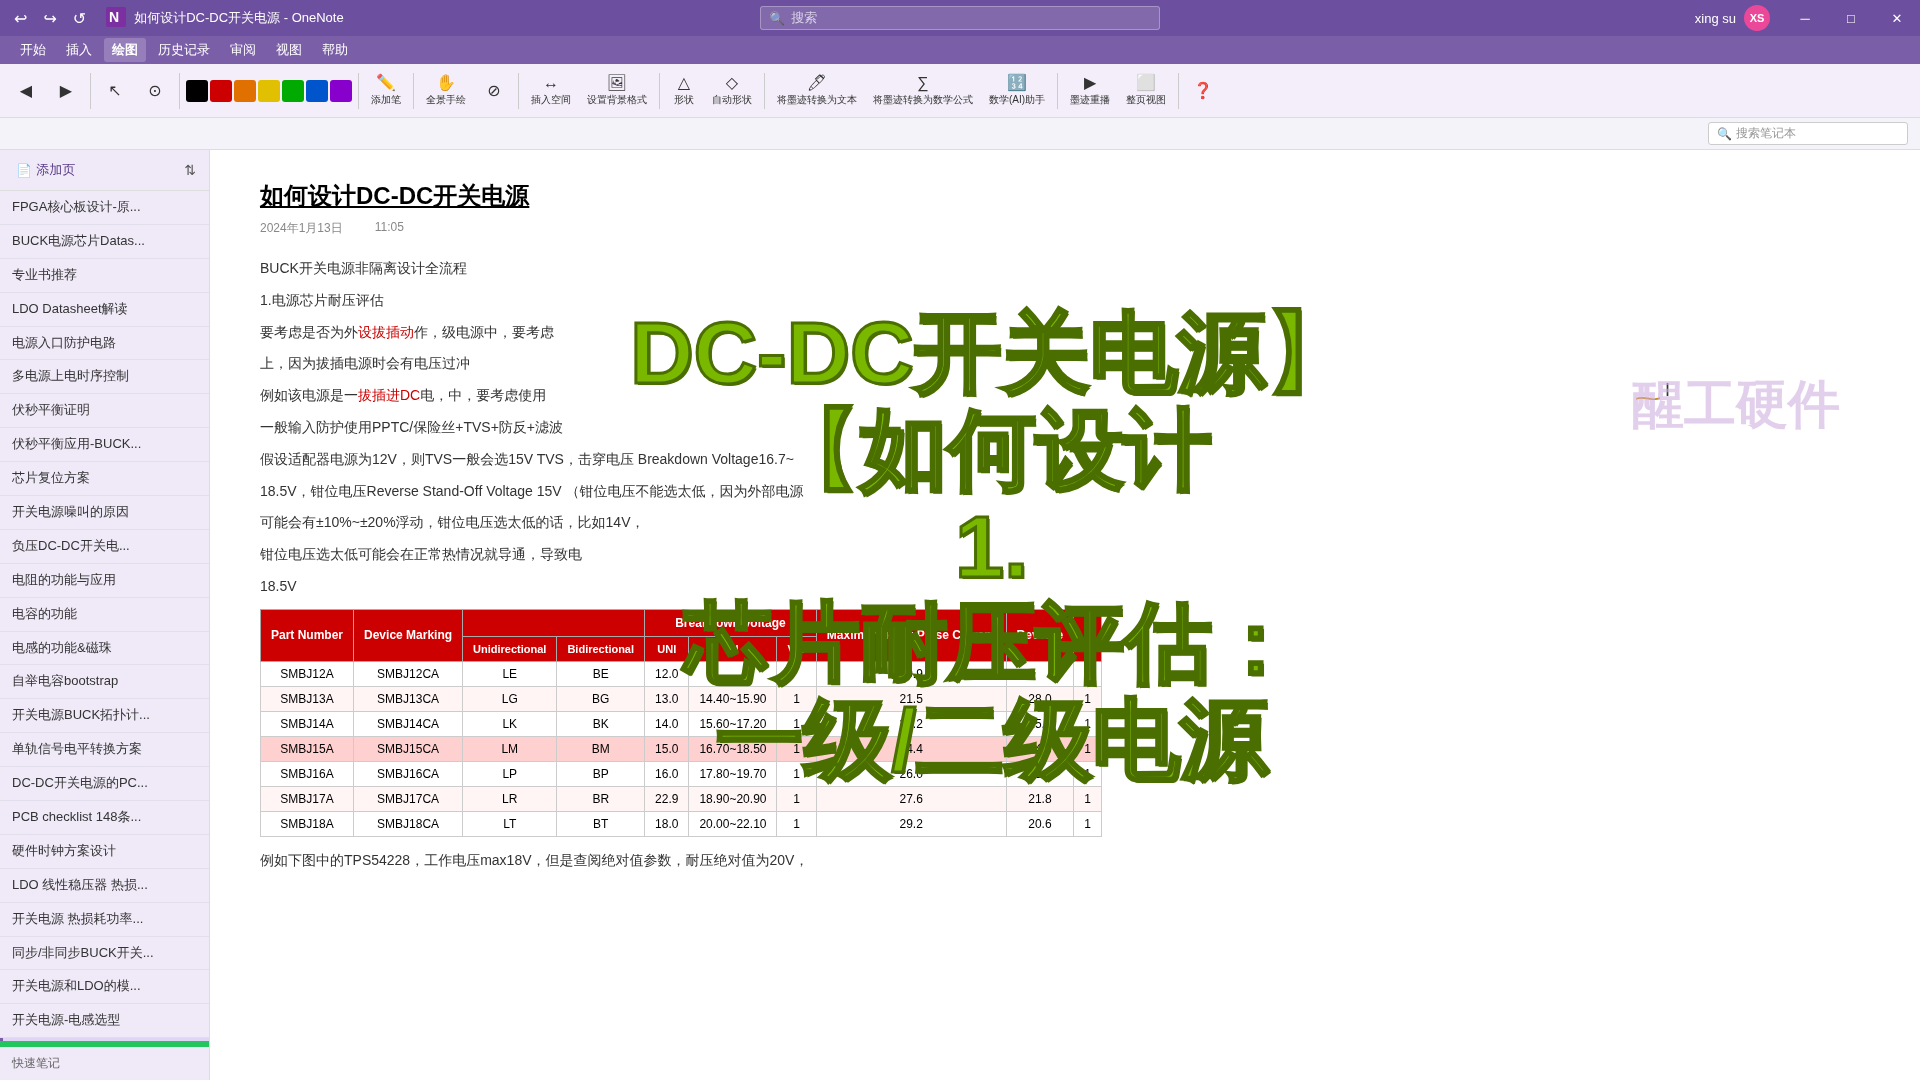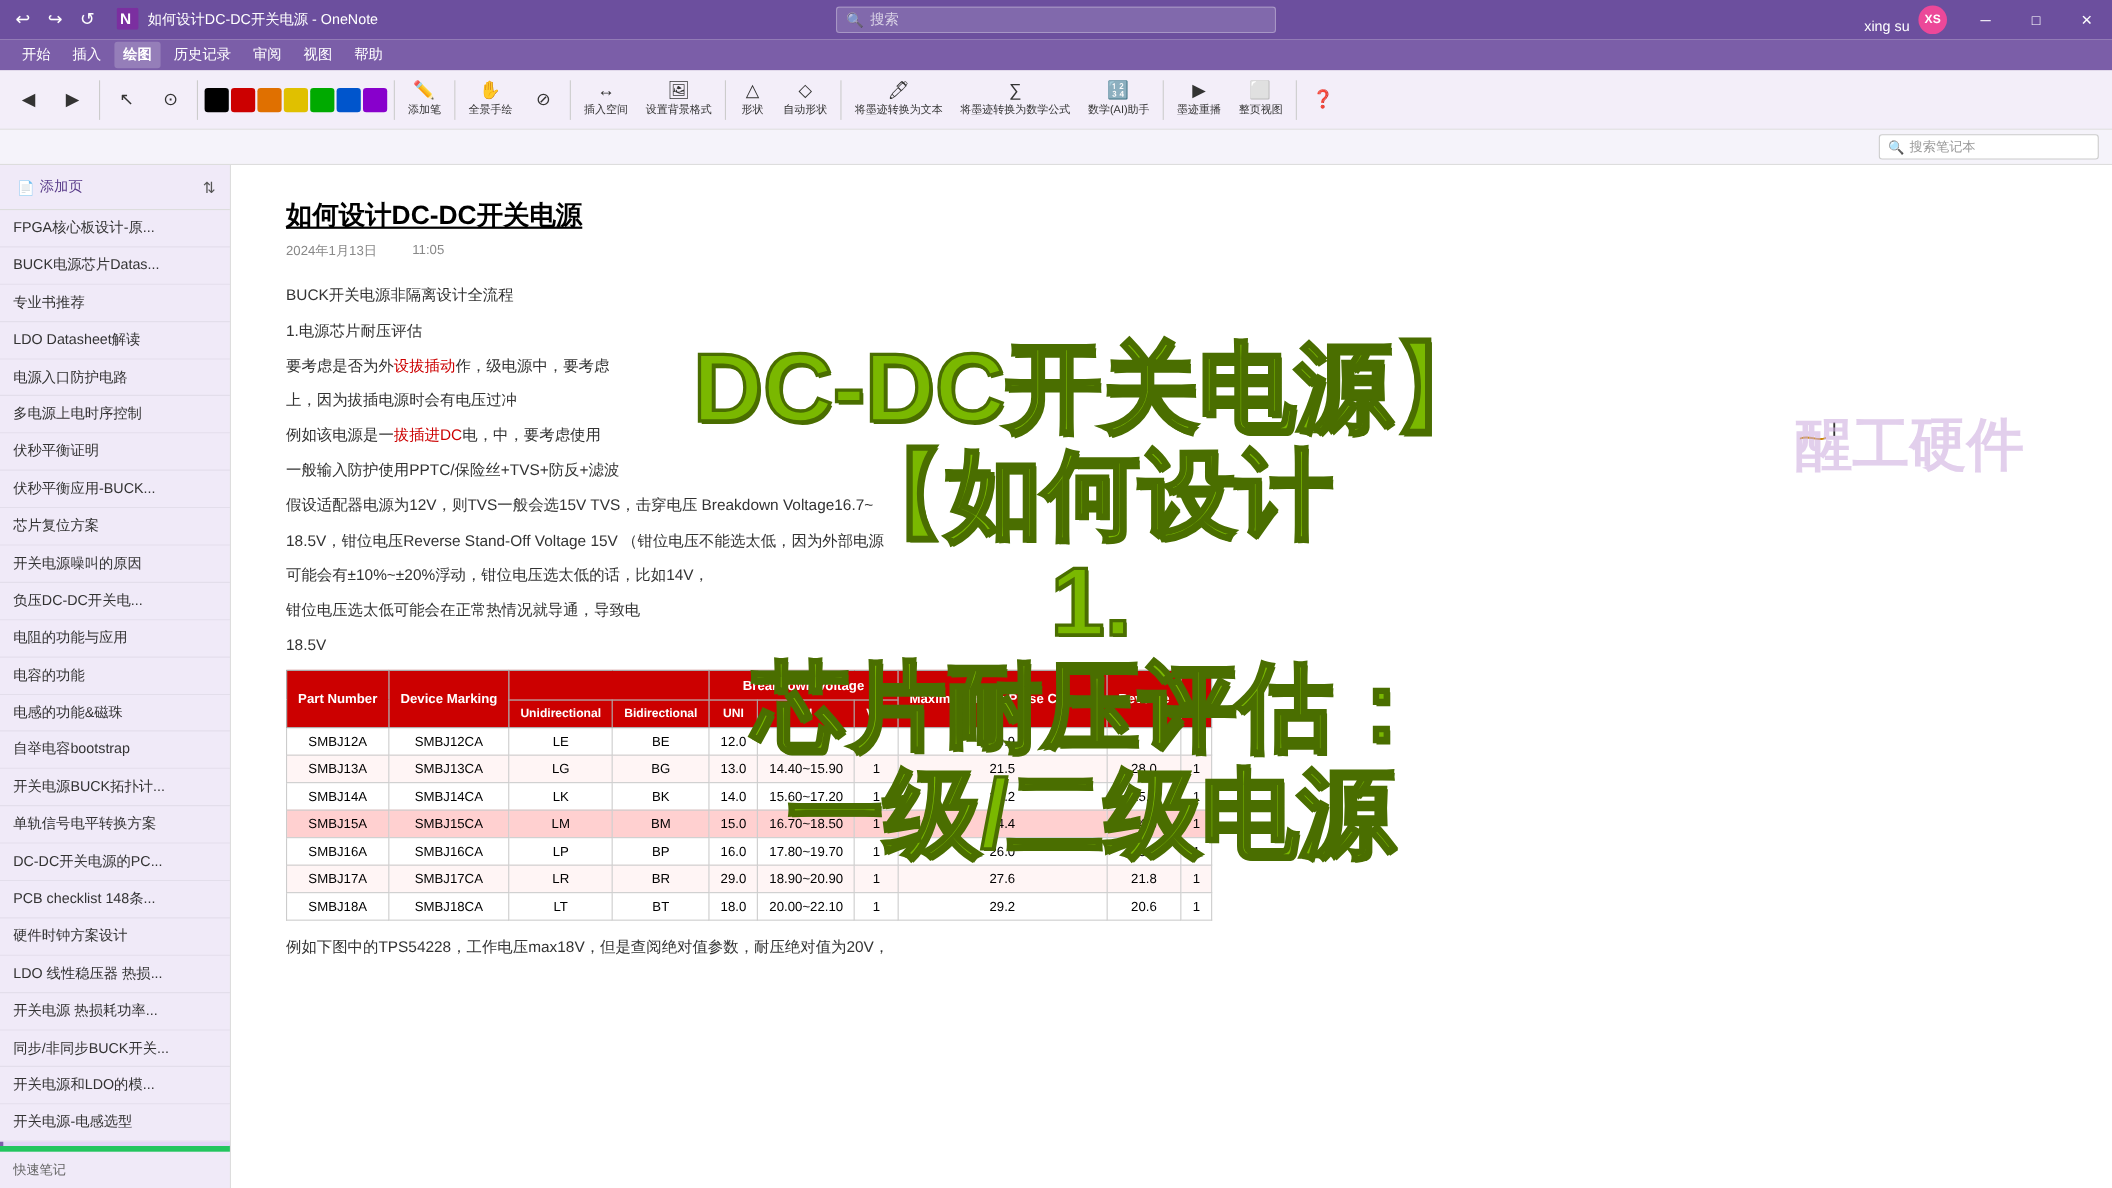--- a/index.html
+++ b/index.html
@@ -55,21 +55,21 @@
       align-items: center;
       padding: 0 8px;
       color: rgba(255,255,255,0.7);
       font-size: 13px;
       gap: 6px;
     }
     .user-area {
       position: absolute;
       right: 150px;
       display: flex;
-      align-items: flex-end;
+      align-items: center;
       gap: 8px;
       color: white;
       font-size: 13px;
     }
     .avatar {
       width: 26px;
       height: 26px;
       border-radius: 50%;
       background: #ec4899;
       display: flex;
@@ -621,21 +621,21 @@
             <td>1</td>
             <td>26.0</td>
             <td>23.1</td>
             <td>1</td>
           </tr>
           <tr>
             <td>SMBJ17A</td>
             <td>SMBJ17CA</td>
             <td>LR</td>
             <td>BR</td>
-            <td>29.0</td>
+            <td>22.9</td>
             <td>18.90~20.90</td>
             <td>1</td>
             <td>27.6</td>
             <td>21.8</td>
             <td>1</td>
           </tr>
           <tr>
             <td>SMBJ18A</td>
             <td>SMBJ18CA</td>
             <td>LT</td>

